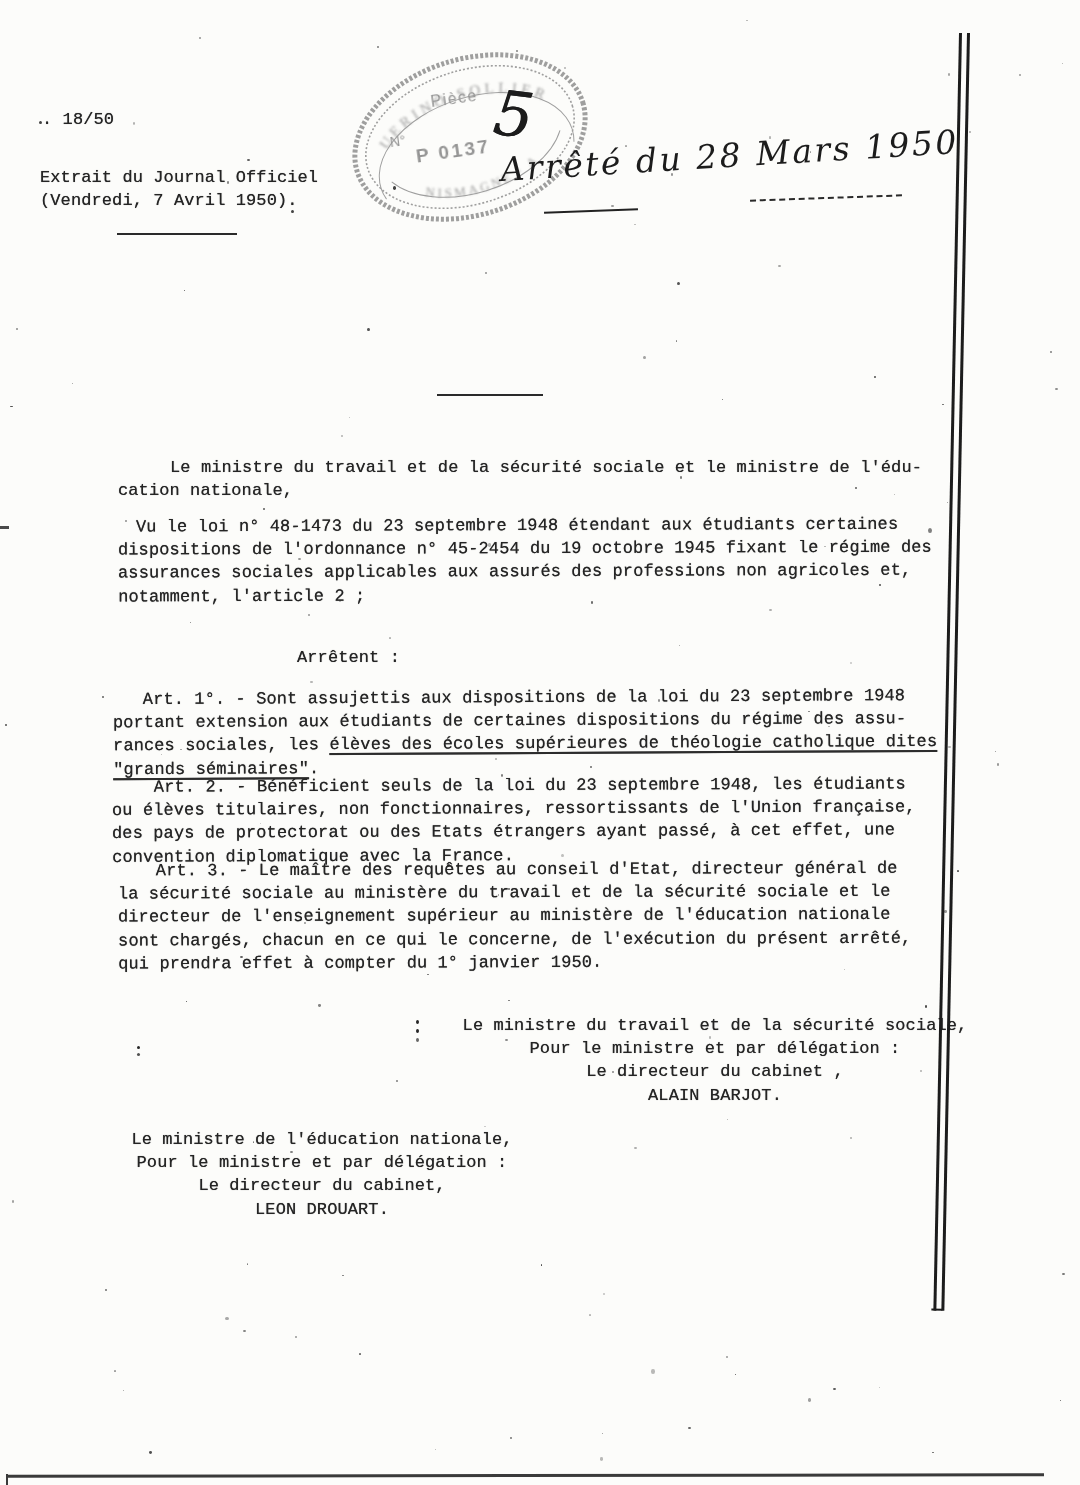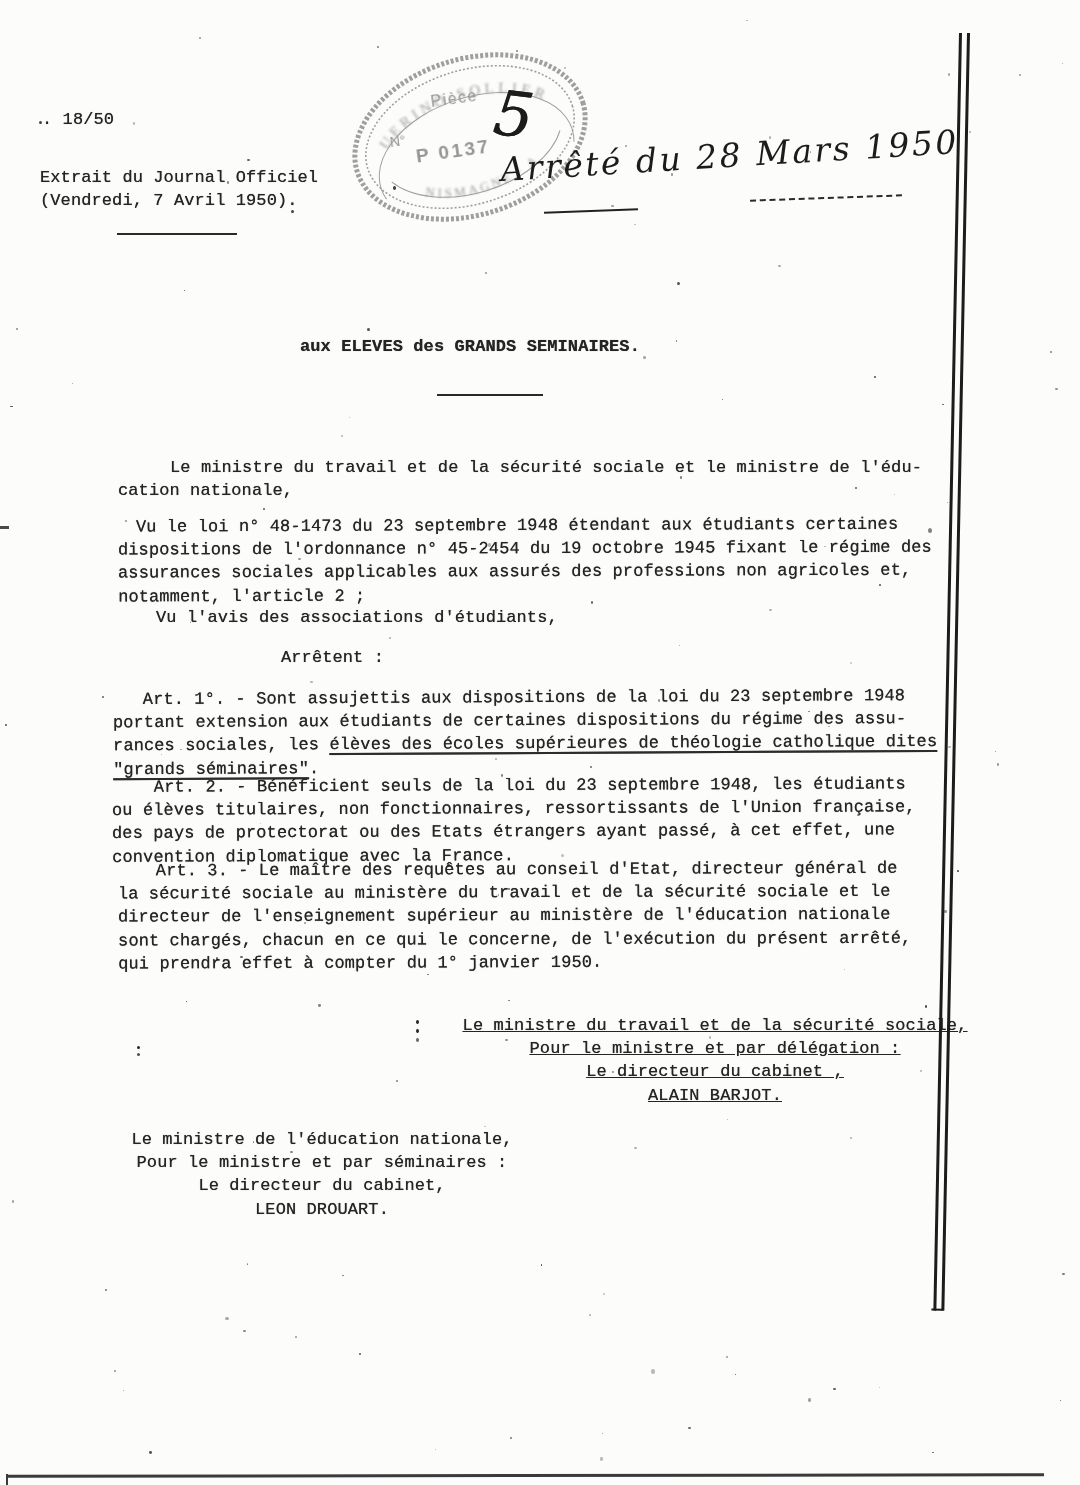--- a/index.html
+++ b/index.html
@@ -220,59 +220,57 @@
       <text x="70" y="114" font-size="14">N°</text>
       <text x="94" y="133" font-size="19" letter-spacing="2.5" font-weight="bold">P 0137</text>
     </g>
   </svg>
 
   <div class="hw hw-five">5</div>
   <div class="hw hw-note">Arrêté du 28 Mars 1950</div>
   <div class="hw-underline"></div>
   <div class="hw-dashes"></div>
 
-  <div class="t bold" style="left:300px;top:335px;">aux ELEVES des GRANDS SEMINAIRES.</div>
   <div class="rule" style="left:437px;top:394px;width:106px;"></div>
 
   <div class="t" style="left:118px;top:456px;width:855px;text-indent:52px;">Le ministre du travail et de la sécurité sociale et le ministre de l'édu-
 cation nationale,</div>
 
   <div class="t" style="left:118px;top:514px;width:860px;text-indent:18px;transform:rotate(-0.2deg);">Vu le loi n° 48-1473 du 23 septembre 1948 étendant aux étudiants certaines
 dispositions de l'ordonnance n° 45-2454 du 19 octobre 1945 fixant le régime des
 assurances sociales applicables aux assurés des professions non agricoles et,
 notamment, l'article 2 ;</div>
 
-  <div class="t" style="left:118px;top:606px;width:855px;text-indent:38px;">Vu l'avis des associations d'étudiants,</div>
-
-  <div class="t" style="left:281px;top:646px;">Arrêtent :</div>
+
+  <div class="t" style="left:297px;top:646px;">Arrêtent :</div>
 
   <div class="t" style="left:113px;top:686px;width:862px;text-indent:30px;transform:rotate(-0.3deg);"><span>Art. 1°. - Sont assujettis aux dispositions de la loi du 23 septembre 1948
 portant extension aux étudiants de certaines dispositions du régime des assu-
 rances sociales, les </span><span class="u">élèves des écoles supérieures de théologie catholique dites</span><span>
 </span><span class="u">"grands séminaires"</span><span>.</span></div>
 
   <div class="t" style="left:112px;top:774px;width:862px;text-indent:42px;transform:rotate(-0.25deg);">Art. 2. - Bénéficient seuls de la loi du 23 septembre 1948, les étudiants
 ou élèves titulaires, non fonctionnaires, ressortissants de l'Union française,
 des pays de protectorat ou des Etats étrangers ayant passé, à cet effet, une
 convention diplomatique avec la France.</div>
 
   <div class="t" style="left:118px;top:858px;width:860px;text-indent:38px;transform:rotate(-0.2deg);">Art. 3. - Le maître des requêtes au conseil d'Etat, directeur général de
 la sécurité sociale au ministère du travail et de la sécurité sociale et le
 directeur de l'enseignement supérieur au ministère de l'éducation nationale
 sont chargés, chacun en ce qui le concerne, de l'exécution du présent arrêté,
 qui prendra effet à compter du 1° janvier 1950.</div>
 
 
-  <div class="t" style="left:455px;top:1014px;width:520px;text-align:center;text-decoration:underline;">Le ministre du travail et de la sécurité sociale,
+  <div class="t" style="left:455px;top:1014px;width:520px;text-align:center;">Le ministre du travail et de la sécurité sociale,
 Pour le ministre et par délégation :
 Le directeur du cabinet ,
 ALAIN BARJOT.</div>
 
   <div class="t" style="left:112px;top:1128px;width:420px;text-align:center;">Le ministre de l'éducation nationale,
-Pour le ministre et par séminaires :
+Pour le ministre et par délégation :
 Le directeur du cabinet,
 LEON DROUART.</div>
 
   <div class="vlines">
     <div class="vl vl1"></div>
     <div class="vl vl2"></div>
     <div class="vhook"></div>
   </div>
   <div class="bottom-line"></div>
   <div class="bottom-tick"></div>

